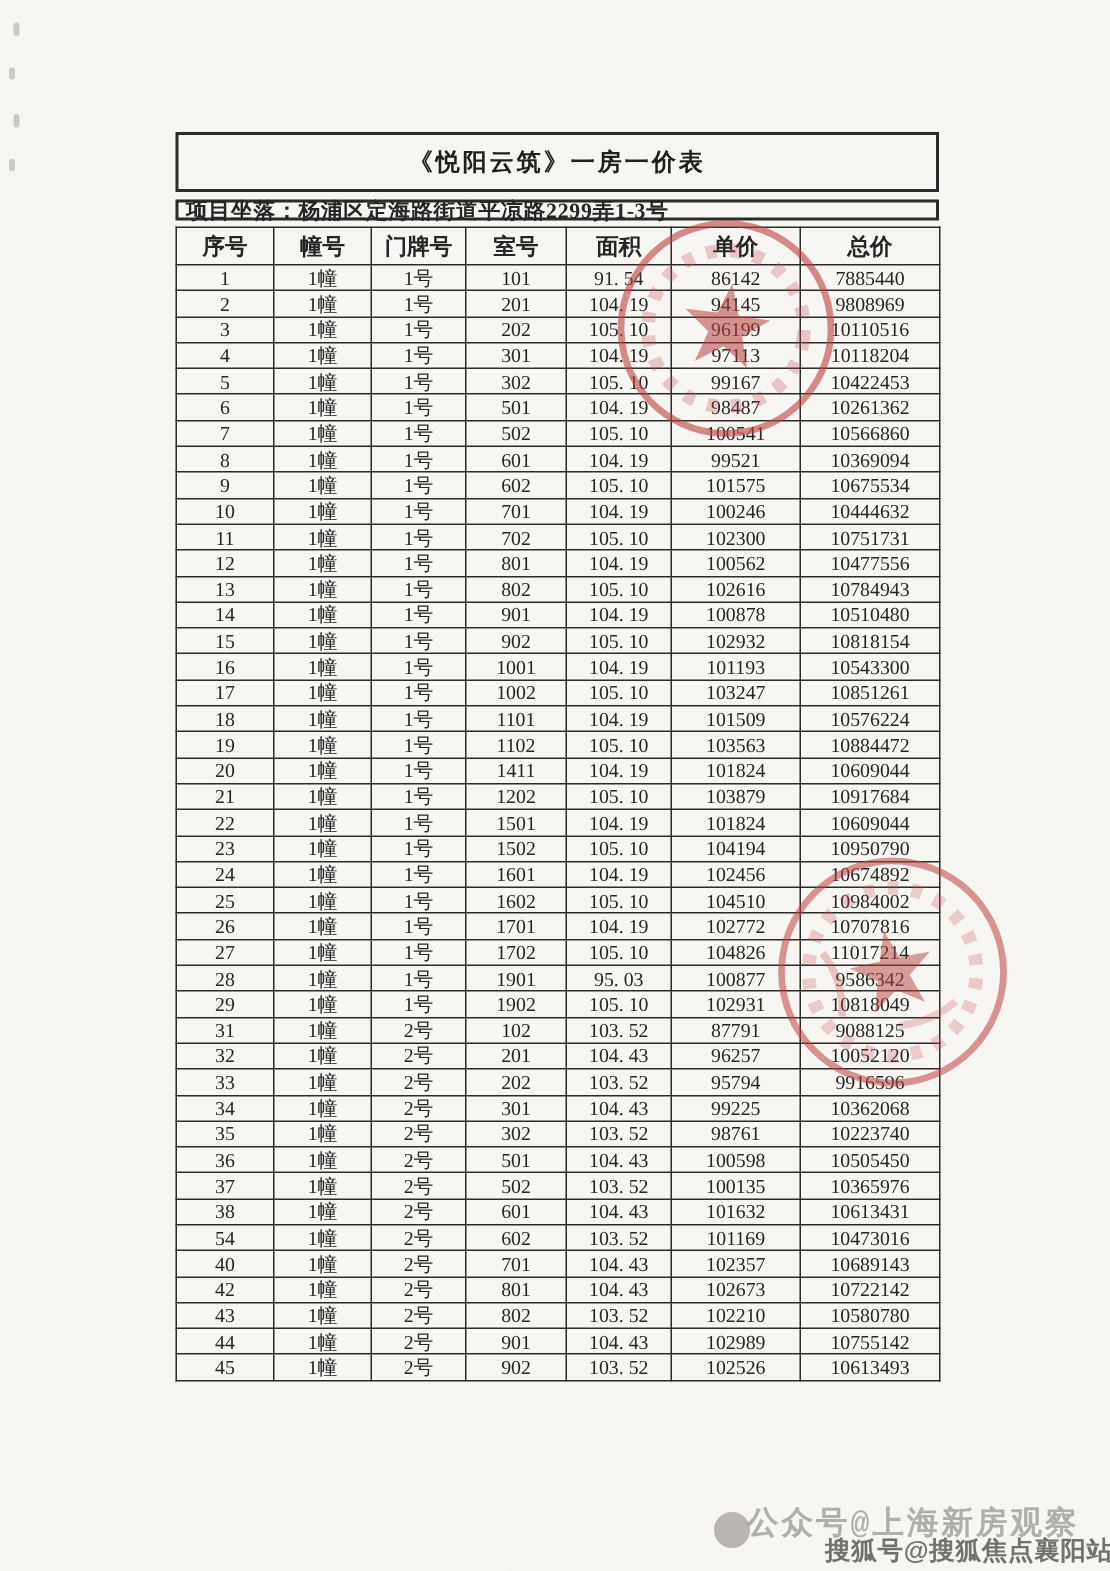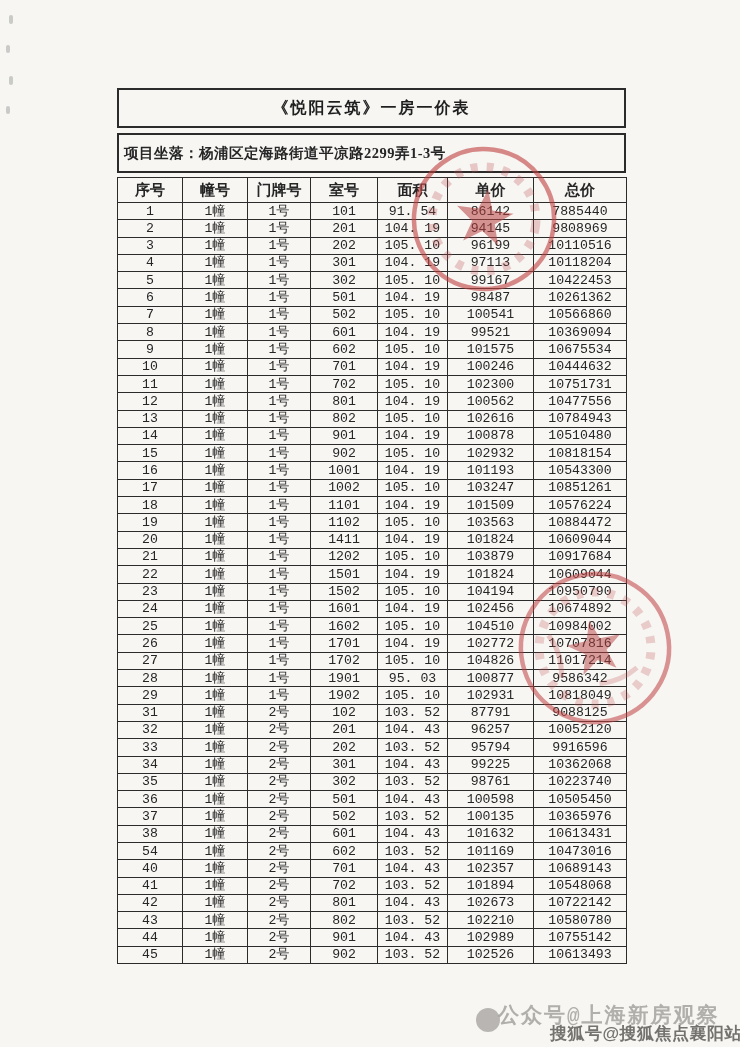--- a/index.html
+++ b/index.html
@@ -10,25 +10,25 @@
     font-family:"Liberation Serif","DejaVu Serif",serif;
     color:#262626;
   }
   .doc { position:absolute; left:117px; top:88px; width:509px; }
   .title-box {
     height:40px; border:2.5px solid #2b2b2b;
     display:flex; align-items:center; justify-content:center;
     font-size:16px; font-weight:bold; letter-spacing:2px; color:#1f1f1f;
   }
   .loc-box {
-    margin-top:5px; height:40px; border:2px solid #2b2b2b;
+    margin-top:5px; height:14px; border:2px solid #2b2b2b;
     display:flex; align-items:center; padding-left:5px;
     font-size:14.5px; font-weight:600; letter-spacing:0.5px;
   }
-  table { margin-top:4px; width:509px; border-collapse:collapse; table-layout:fixed;font-family:Liberation Mono, monospace; }
+  table { margin-top:4px; width:509px; border-collapse:collapse; table-layout:fixed; }
   th, td {
     border:1.5px solid #2b2b2b; text-align:center;
     overflow:hidden; white-space:nowrap; padding:0;
   }
   th { height:25px; font-size:15px; font-weight:600; }
   td { height:17.3px; font-size:13.2px; font-weight:500; line-height:1; }
   .stamp { position:absolute; pointer-events:none; }
   .speck {
     position:absolute; background:rgba(110,110,110,0.32); border-radius:2px;
   }
@@ -434,29 +434,20 @@
           <tr>
             <td>40</td>
             <td>1幢</td>
             <td>2号</td>
             <td>701</td>
             <td>104. 43</td>
             <td>102357</td>
             <td>10689143</td>
           </tr>
           <tr>
-            <td>41</td>
-            <td>1幢</td>
-            <td>2号</td>
-            <td>702</td>
-            <td>103. 52</td>
-            <td>101894</td>
-            <td>10548068</td>
-          </tr>
-          <tr>
             <td>42</td>
             <td>1幢</td>
             <td>2号</td>
             <td>801</td>
             <td>104. 43</td>
             <td>102673</td>
             <td>10722142</td>
           </tr>
           <tr>
             <td>43</td>

